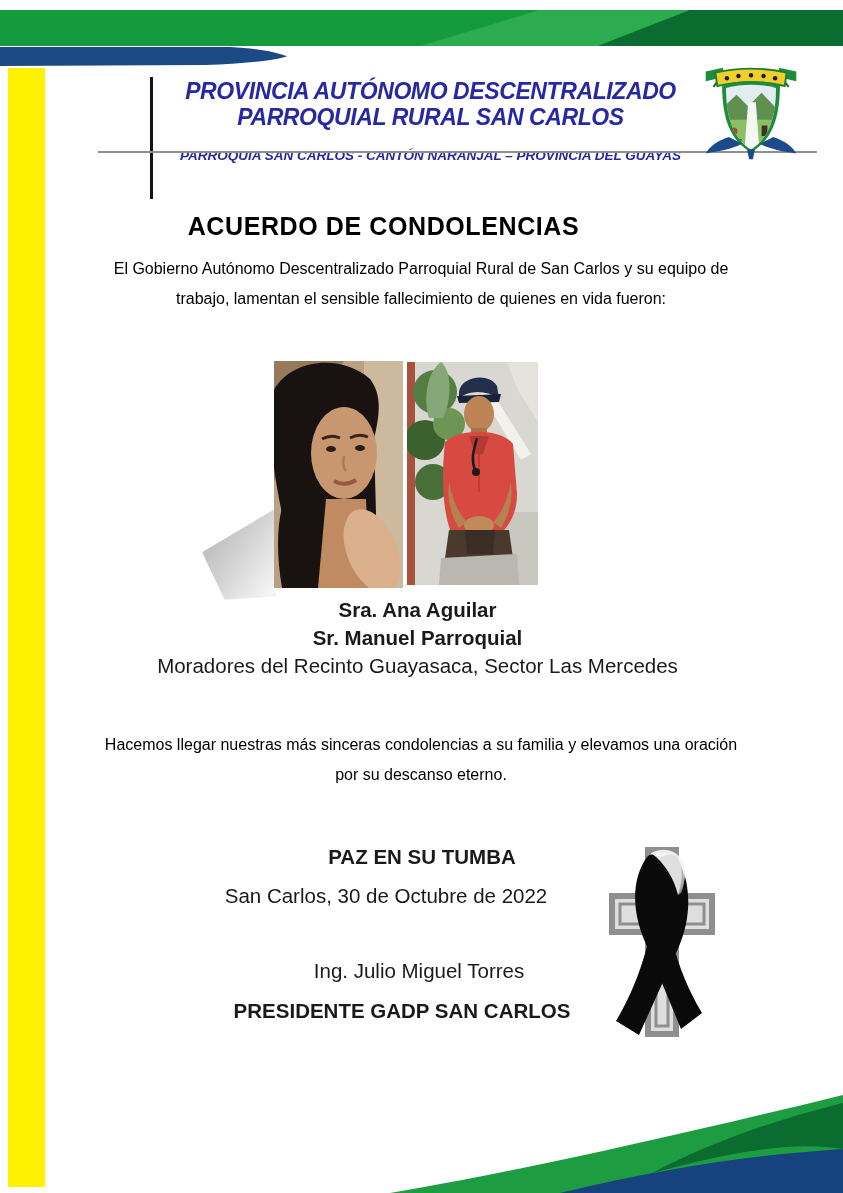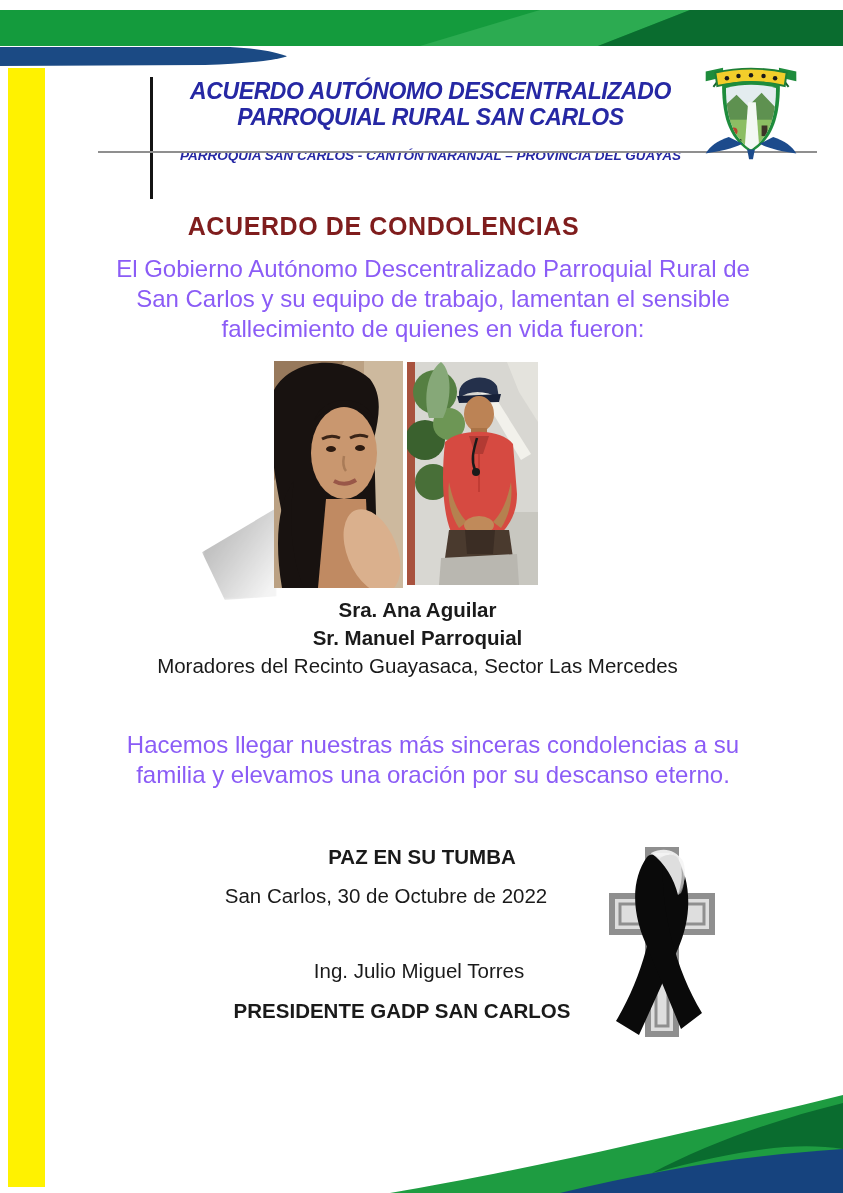--- a/index.html
+++ b/index.html
@@ -15,22 +15,22 @@
   
   .header-vline{left:150px;top:77px;width:3px;height:122px;background:#141414;}
   .header-rule{left:98px;top:151px;width:719px;height:2px;background:#8f8f8f;}
   .header-text{left:158px;top:78px;width:545px;text-align:center;color:#2628A4;
     font-style:italic;font-weight:bold;letter-spacing:-0.4px;}
   .org-line{font-size:23px;line-height:26px;white-space:nowrap;}
   .loc-line{font-size:13.5px;line-height:20px;margin-top:16px;white-space:nowrap;letter-spacing:0;}
   .crest{left:698px;top:62px;}
   
   .doc-title{left:0;top:212px;width:767px;text-align:center;font-size:25px;font-weight:bold;
-    letter-spacing:0.6px;color:#7f1d1d;}
-  .para{left:108px;width:650px;text-align:center;font-size:24px;line-height:30px;color:#8b5cf6;}
+    letter-spacing:0.6px;color:#000000;}
+  .para{left:96px;width:650px;text-align:center;font-size:16px;line-height:30px;color:#000000;}
   .intro{top:254px;}
   .condolence{top:730px;}
   .names{left:0;top:596px;width:835px;text-align:center;font-size:20.5px;line-height:28px;}
   .name-line{font-weight:bold;}
   .closing{left:0;width:772px;text-align:center;font-size:20.5px;}
   .farewell{top:845px;font-weight:bold;padding-left:36px;}
   .date-line{top:884px;}
   .signer-name{top:959px;margin-left:33px;}
   .signer-title{top:999px;font-weight:bold;padding-left:16px;}
   
@@ -54,21 +54,21 @@
     <rect x="0" y="10" width="843" height="36" fill="#149B3D"></rect>
     <polygon points="420,46 540,10 690,10 598,46" fill="#2CAB51"></polygon>
     <polygon points="598,46 690,10 843,10 843,46" fill="#0A6C2F"></polygon>
     <path d="M0,47 L230,47 C258,48.5 276,52 287,56.5 C268,61.5 240,64 205,65 L0,66 Z" fill="#1B4A84"></path>
   </svg>
 
   <div class="abs yellow-bar"></div>
 
   <div class="abs header-vline"></div>
   <div class="abs header-text">
-    <div class="org-line">ACUERDO AUTÓNOMO DESCENTRALIZADO</div>
+    <div class="org-line">PROVINCIA AUTÓNOMO DESCENTRALIZADO</div>
     <div class="org-line">PARROQUIAL  RURAL SAN CARLOS</div>
     <div class="loc-line">PARROQUIA SAN CARLOS - CANTÓN NARANJAL – PROVINCIA DEL GUAYAS</div>
   </div>
   <div class="abs header-rule"></div>
 
   <svg class="abs crest" width="106" height="100" viewBox="0 0 110 100">
     <line x1="16" y1="24" x2="28" y2="8" stroke="#14632B" stroke-width="2"></line>
     <line x1="94" y1="24" x2="82" y2="8" stroke="#14632B" stroke-width="2"></line>
     <polygon points="8,8 26,4 26,14 8,18" fill="#1E8C3C"></polygon>
     <polygon points="102,8 84,4 84,14 102,18" fill="#1E8C3C"></polygon>

